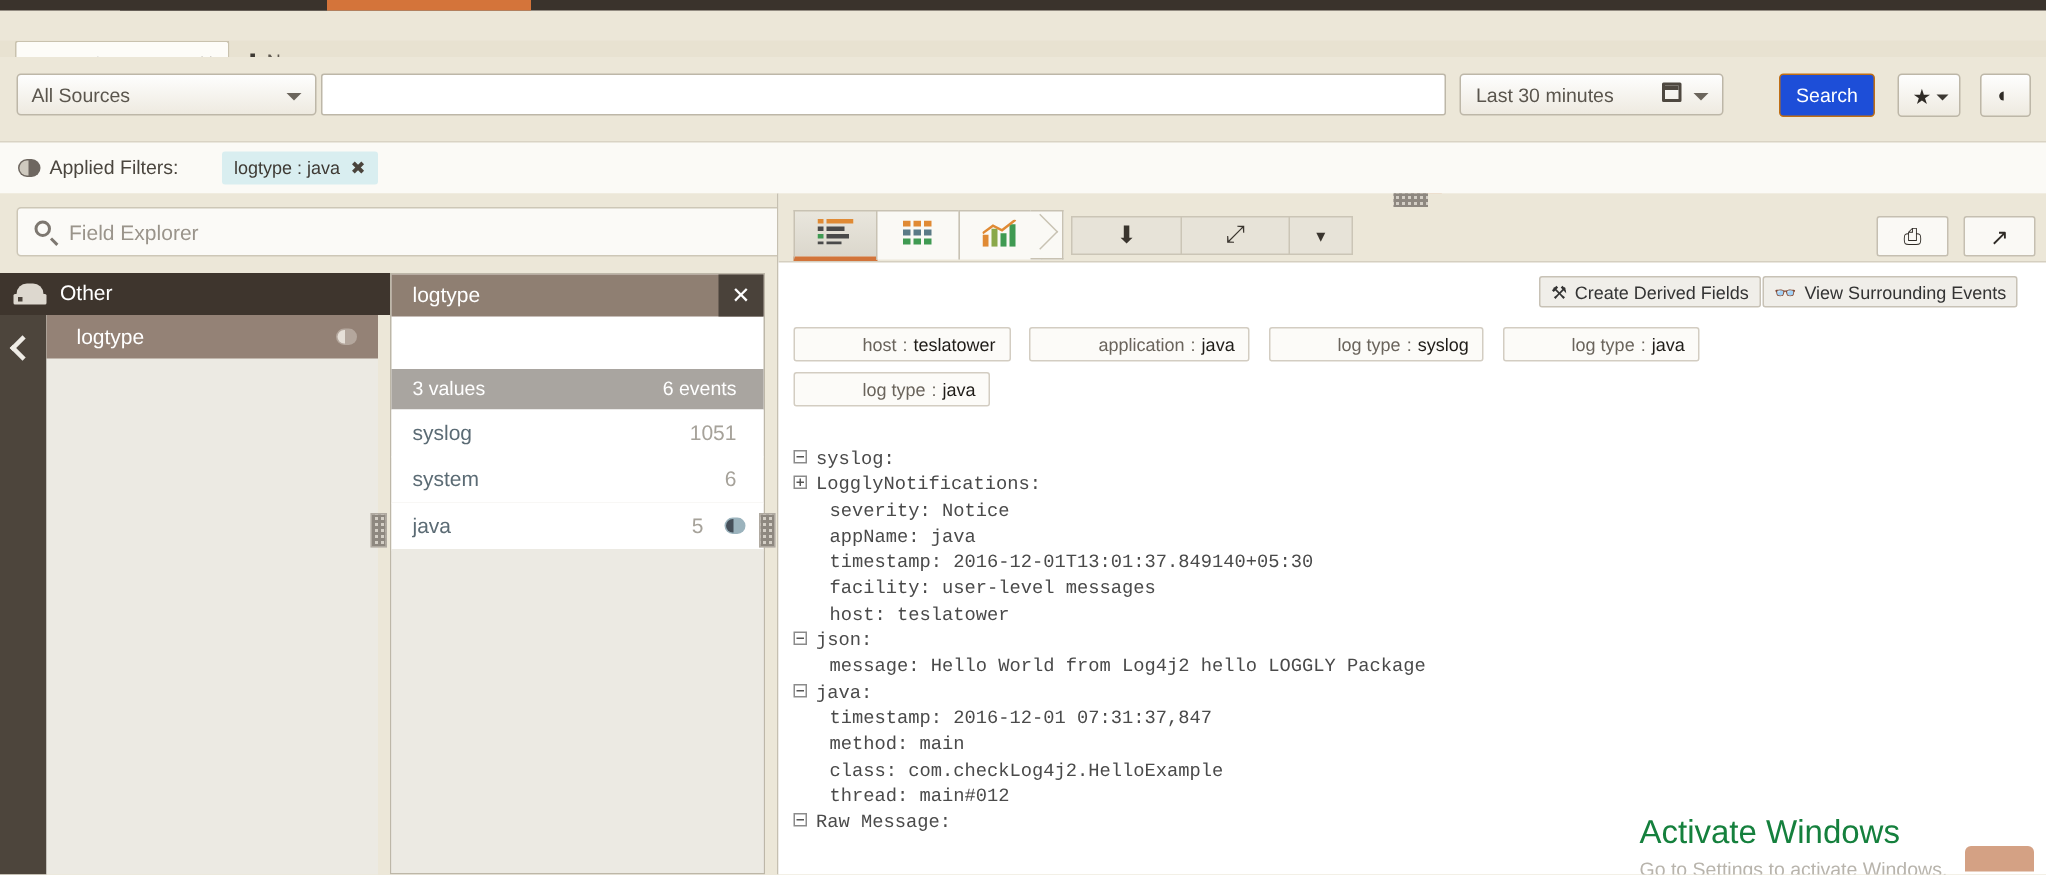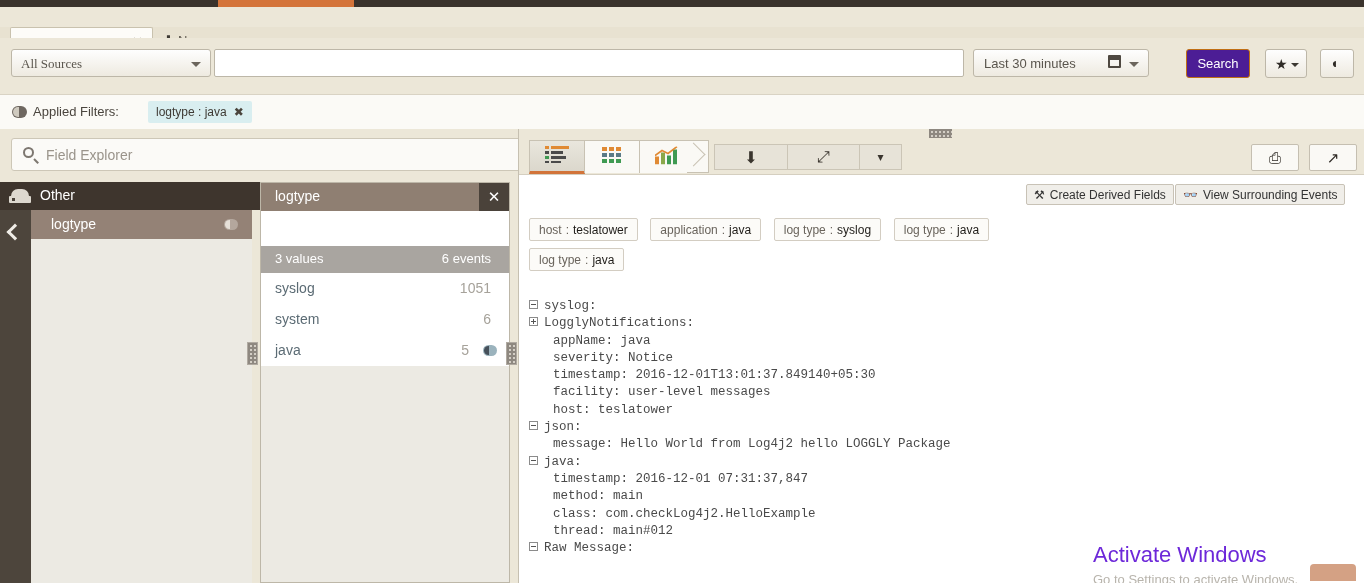--- a/index.html
+++ b/index.html
@@ -23,38 +23,38 @@
   .tab .tab-label{position:absolute;left:13px;top:7px;font-size:13px;color:#55504a;}
   .tab .tab-close{position:absolute;right:9px;top:6px;font-size:13px;color:#a8a198;cursor:pointer;}
   .newtab{position:absolute;left:163px;top:6px;font-size:13px;color:#5f5950;cursor:pointer;}
   .newtab .plus{font-weight:bold;color:#3e3a34;margin-right:4px;}
 
   
   #searchrow{position:absolute;left:0;top:38px;width:1364px;height:52px;background:#ece7d8;}
   #src-select{position:absolute;left:11px;top:11px;width:200px;height:28px;
      background:linear-gradient(#fefefe,#eeeae0);border:1px solid #bdb7a8;border-radius:3px;
      box-sizing:border-box;cursor:pointer;}
-  #src-select .lbl{position:absolute;left:9px;top:6px;font-size:13px;color:#5a554d;font-family:Liberation Serif, serif;}
+  #src-select .lbl{position:absolute;left:9px;top:6px;font-size:13px;color:#5a554d;}
   #src-select .caret{position:absolute;right:9px;top:12px;width:0;height:0;
      border-left:5px solid transparent;border-right:5px solid transparent;border-top:5px solid #6b655c;}
   #search-input{position:absolute;left:214px;top:11px;width:750px;height:28px;background:#fff;
      border:1px solid #bdb7a8;border-radius:2px;box-sizing:border-box;padding:0 7px;
      font-family:"Liberation Sans",sans-serif;font-size:13px;color:#333;outline:none;}
   #search-expand{position:absolute;left:940px;top:76px;width:22px;height:16px;background:#d2743a;
      border-radius:0 0 3px 3px;cursor:pointer;text-align:center;color:#fff;font-size:10px;line-height:13px;}
   #timerange{position:absolute;left:973px;top:11px;width:176px;height:28px;
      background:linear-gradient(#fefefe,#eeeae0);border:1px solid #bdb7a8;border-radius:3px;
      box-sizing:border-box;cursor:pointer;}
   #timerange .lbl{position:absolute;left:10px;top:6px;font-size:13px;color:#5a554d;}
   .calglyph{position:absolute;right:27px;top:5px;width:13px;height:13px;border:2px solid #4e4840;
      border-radius:1px;box-sizing:border-box;background:
      linear-gradient(#4e4840,#4e4840) 0 0/100% 3px no-repeat;}
   #timerange .caret{position:absolute;right:9px;top:12px;width:0;height:0;
      border-left:5px solid transparent;border-right:5px solid transparent;border-top:5px solid #6b655c;}
-  #searchbtn{position:absolute;left:1186px;top:11px;width:64px;height:29px;background:#4c1d95;
+  #searchbtn{position:absolute;left:1186px;top:11px;width:64px;height:29px;background:#1d4ed8;
      border:1px solid #c06f14;border-radius:3px;color:#fff;font-size:13px;
      display:flex;align-items:center;justify-content:center;cursor:pointer;
      font-family:"Liberation Sans",sans-serif;box-sizing:border-box;}
   #starbtn{position:absolute;left:1265px;top:11px;width:42px;height:29px;
      background:linear-gradient(#fefefe,#eeeae0);border:1px solid #bdb7a8;border-radius:3px;
      box-sizing:border-box;cursor:pointer;}
   #starbtn .st{position:absolute;left:9px;top:6px;font-size:14px;color:#2f2b26;}
   #starbtn .caret{position:absolute;right:7px;top:13px;width:0;height:0;
      border-left:4px solid transparent;border-right:4px solid transparent;border-top:4px solid #3c3832;}
   #bellbtn{position:absolute;left:1320px;top:11px;width:34px;height:29px;
@@ -163,37 +163,37 @@
      border-top:1px solid #d5cfc0;box-sizing:border-box;}
   .actbtn{position:absolute;top:9px;height:21px;background:#f0eee9;border:1px solid #c8c2b6;
      border-radius:2px;box-sizing:border-box;font-size:12px;color:#333;display:flex;
      align-items:center;padding:0 7px;cursor:pointer;}
   .actbtn .g{margin-right:5px;font-size:12px;}
 
   .tagrow{position:absolute;left:10px;width:835px;}
   .tag{display:inline-flex;align-items:center;height:21px;border:1px solid #d3cdc2;border-radius:2px;
      background:#fcfbf8;font-size:12px;color:#3a3630;padding:0 9px;margin-right:9px;margin-bottom:7px;
      cursor:pointer;}
-  .tag .k{color:#6a645c;}
+  .tag .k{color:#6a645c;margin-left:36px;}
   .tag .sep{margin:0 4px;color:#6a645c;}
   .tag .v{color:#1f1c18;}
 
   #tree{position:absolute;left:10px;top:123px;width:830px;
      font-family:"Liberation Mono","DejaVu Sans Mono",monospace;font-size:12.5px;color:#4a4a4a;
      line-height:17.3px;}
   .tline{white-space:pre;position:relative;height:17.3px;}
   .tog{display:inline-block;width:9px;height:9px;border:1px solid #8b8b8b;box-sizing:border-box;
      position:relative;top:0px;margin-right:6px;background:#fff;cursor:pointer;}
   .tog:before{content:"";position:absolute;left:1px;top:3px;width:5px;height:1px;background:#555;}
   .tog.plus:after{content:"";position:absolute;left:3px;top:1px;width:1px;height:5px;background:#555;}
   .ind{display:inline-block;width:24px;}
 
   
   #wm{position:absolute;left:1093px;top:542px;width:271px;pointer-events:none;}
-  #wm .l1{font-size:22px;color:#6d28d9;font-family:"Liberation Sans",sans-serif;}
+  #wm .l1{font-size:22px;color:#15803d;font-family:"Liberation Sans",sans-serif;}
   #wm .l2{font-size:13px;color:#b8b4ac;margin-top:4px;}
   #taskbtn{position:absolute;right:8px;bottom:2px;width:46px;height:17px;background:#d4a184;
      border-radius:4px 4px 0 0;}
 </style>
 </head>
 <body>
 
 <div id="top-strip">
   <div class="seg-white"></div>
   <div class="seg-orange"></div>
@@ -402,22 +402,22 @@
       <span class="tag">
         <span class="k">log type</span>
           <span class="sep">:</span>
           <span class="v">java</span>
       </span>
     </div>
 
     <div id="tree">
         <div class="tline"><span class="tog"></span><span>syslog:</span></div>
         <div class="tline"><span class="tog plus"></span><span>LogglyNotifications:</span></div>
+        <div class="tline"><span class="ind"></span><span>severity: Notice</span></div>
         <div class="tline"><span class="ind"></span><span>appName: java</span></div>
-        <div class="tline"><span class="ind"></span><span>severity: Notice</span></div>
         <div class="tline"><span class="ind"></span><span>timestamp: 2016-12-01T13:01:37.849140+05:30</span></div>
         <div class="tline"><span class="ind"></span><span>facility: user-level messages</span></div>
         <div class="tline"><span class="ind"></span><span>host: teslatower</span></div>
         <div class="tline"><span class="tog"></span><span>json:</span></div>
         <div class="tline"><span class="ind"></span><span>message: Hello World from Log4j2 hello LOGGLY Package</span></div>
         <div class="tline"><span class="tog"></span><span>java:</span></div>
         <div class="tline"><span class="ind"></span><span>timestamp: 2016-12-01 07:31:37,847</span></div>
         <div class="tline"><span class="ind"></span><span>method: main</span></div>
         <div class="tline"><span class="ind"></span><span>class: com.checkLog4j2.HelloExample</span></div>
         <div class="tline"><span class="ind"></span><span>thread: main#012</span></div>

